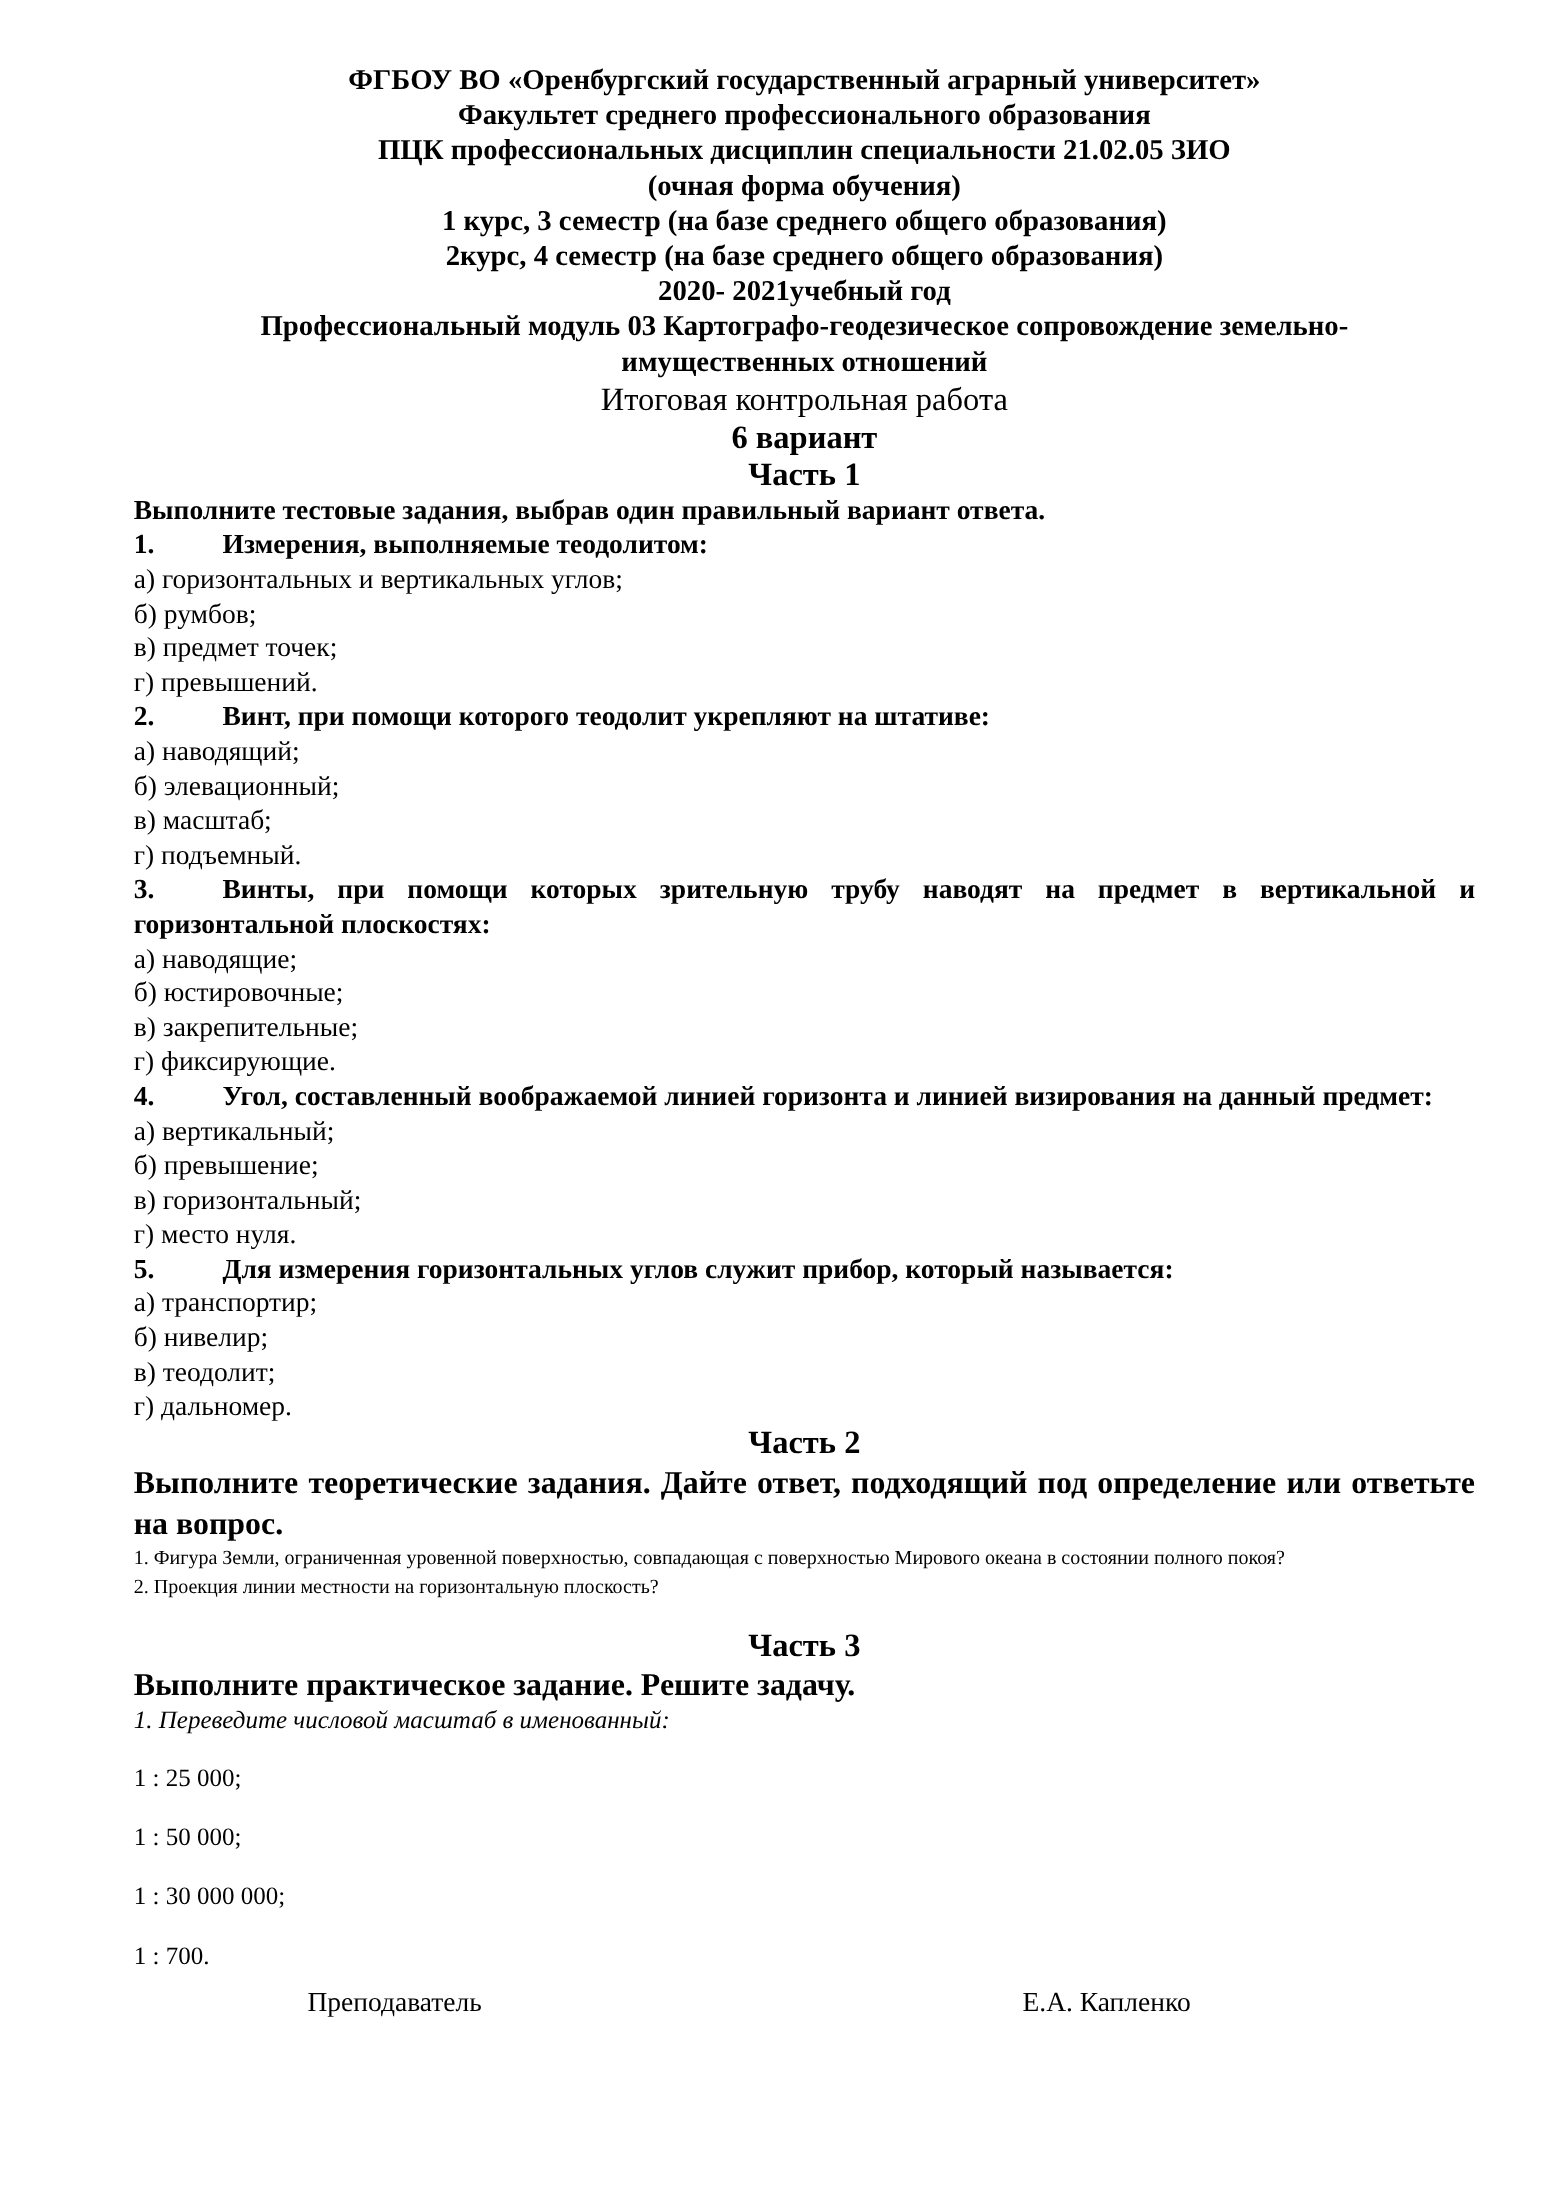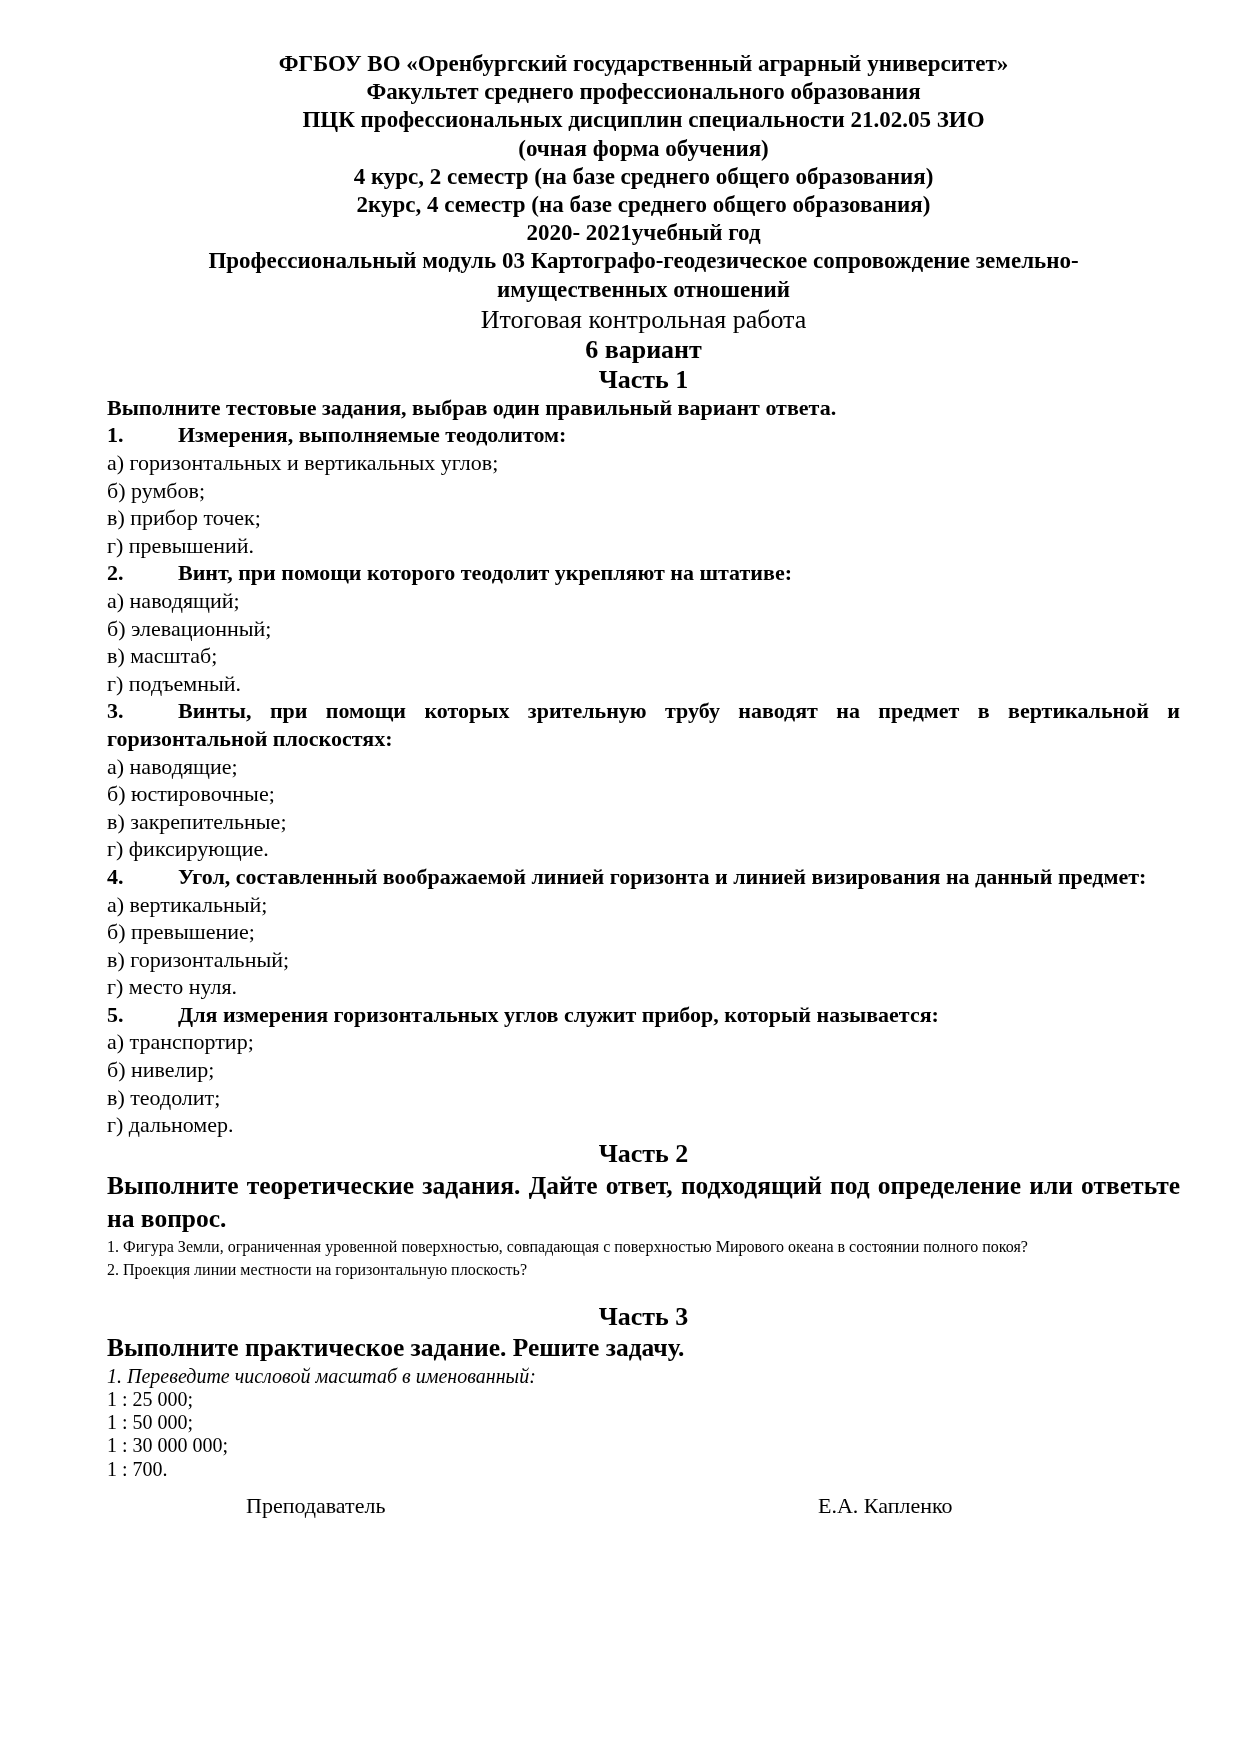--- a/index.html
+++ b/index.html
@@ -87,20 +87,21 @@
     line-height: 32px;
   }
   .p3-task {
     font-size: 20px;
     line-height: 24px;
     font-style: italic;
   }
   .scale-line {
     font-size: 20px;
     line-height: 23.4px;
+    margin-top: 24px;
   }
 
   
   .footer-row {
     position: relative;
     margin-top: 12px;
     height: 28px;
     font-size: 22px;
   }
   .teacher-label { position: absolute; left: 139px; top: 0; }
@@ -110,37 +111,37 @@
 <body>
 
 <div class="page">
   <div class="content">
 
     <header>
       <div class="hdr-line">ФГБОУ ВО «Оренбургский государственный аграрный университет»</div>
       <div class="hdr-line">Факультет среднего профессионального образования</div>
       <div class="hdr-line">ПЦК профессиональных дисциплин специальности 21.02.05 ЗИО</div>
       <div class="hdr-line">(очная форма обучения)</div>
-      <div class="hdr-line">4 курс, 2 семестр (на базе среднего общего образования)</div>
+      <div class="hdr-line">1 курс, 3 семестр (на базе среднего общего образования)</div>
       <div class="hdr-line">2курс, 4 семестр (на базе среднего общего образования)</div>
       <div class="hdr-line">2020- 2021учебный год</div>
       <div class="hdr-line">Профессиональный модуль 03 Картографо-геодезическое сопровождение земельно-</div>
       <div class="hdr-line">имущественных отношений</div>
       <div class="doc-title">Итоговая контрольная работа</div>
       <div class="doc-variant">6 вариант</div>
     </header>
 
     <section>
       <div class="part-heading">Часть 1</div>
       <p class="p1-intro">Выполните тестовые задания, выбрав один правильный вариант ответа.</p>
 
       <div class="q-line"><span class="qnum">1.</span><span>Измерения, выполняемые теодолитом:</span></div>
       <div class="opt-line">а) горизонтальных и вертикальных углов;</div>
       <div class="opt-line">б) румбов;</div>
-      <div class="opt-line">в) прибор точек;</div>
+      <div class="opt-line">в) предмет точек;</div>
       <div class="opt-line">г) превышений.</div>
 
       <div class="q-line"><span class="qnum">2.</span><span>Винт, при помощи которого теодолит укрепляют на штативе:</span></div>
       <div class="opt-line">а) наводящий;</div>
       <div class="opt-line">б) элевационный;</div>
       <div class="opt-line">в) масштаб;</div>
       <div class="opt-line">г) подъемный.</div>
 
       <div class="q-line"><span class="qnum">3.</span><span>Винты, при помощи которых зрительную трубу наводят на предмет в вертикальной и горизонтальной плоскостях:</span></div>
       <div class="opt-line">а) наводящие;</div>

